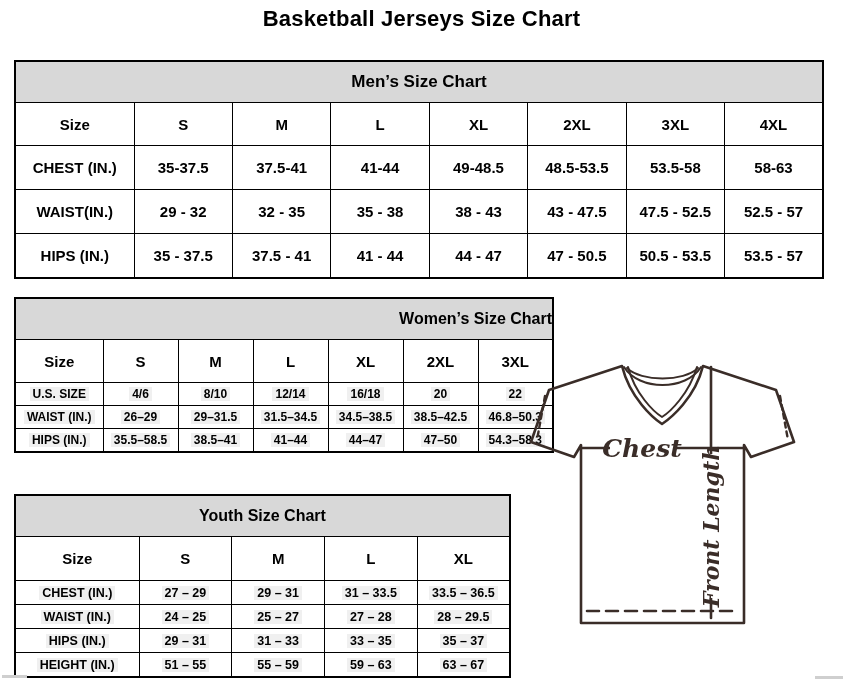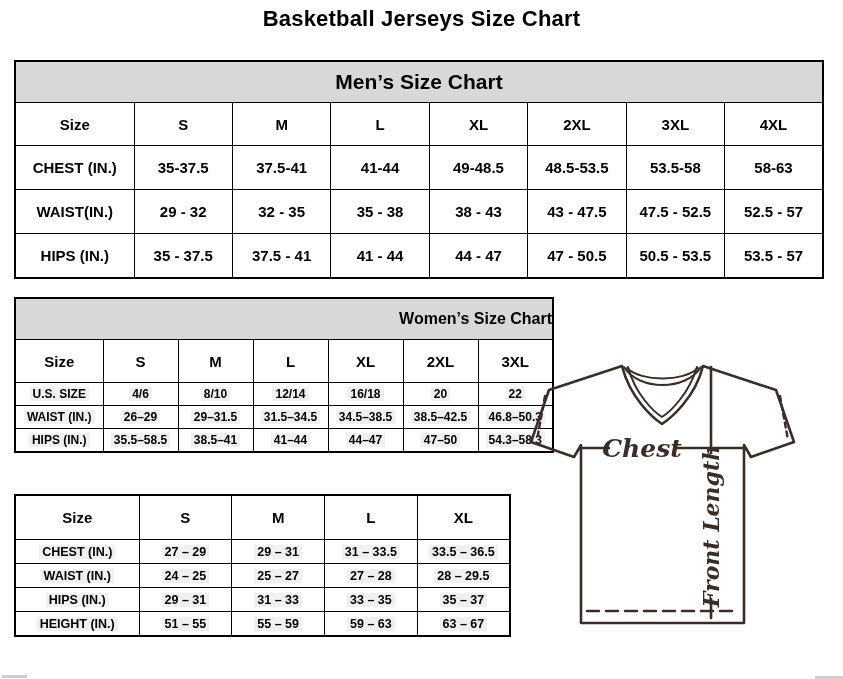--- a/index.html
+++ b/index.html
@@ -19,21 +19,21 @@
     border:1.5px solid #000; text-align:center; vertical-align:middle;
     font-weight:bold; padding:0; overflow:hidden; white-space:nowrap;
   }
   tr.band th { background:#d8d8d8; }
   .hl { background:#f0f0f0; padding:0 3px; }
   table.plain .hl { background:transparent; padding:0; }
 
   
   #mens { left:14px; top:60px; width:810px; }
   #mens col.c0 { width:119px; }
-  #mens tr.band th { height:40px; font-size:21px; }
+  #mens tr.band th { height:40px; font-size:17px; }
   #mens tr.cols th { height:42px; font-size:15px; }
   #mens tr.data td { height:43px; font-size:15px; }
 
   
   #womens { left:14px; top:297px; width:540px; }
   #womens col.c0 { width:88px; }
   #womens tr.band th { height:40px; font-size:16px;text-align:right; }
   #womens tr.cols th { height:42px; font-size:15px; }
   #womens tr.data td { height:22px; font-size:12px; }
   #womens td.rowlabel { font-size:11.5px; }
@@ -174,20 +174,23 @@
   </table>
 <table id="youth">
     <colgroup>
       <col class="c0">
       <col class="c1">
       <col class="c2">
       <col class="c3">
       <col class="c4">
     </colgroup>
     <tbody>
+      <tr class="band">
+        <th colspan="5">Youth Size Chart</th>
+      </tr>
       <tr class="cols">
         <th>Size</th>
         <th>S</th>
         <th>M</th>
         <th>L</th>
         <th>XL</th>
       </tr>
       <tr class="data">
         <td class="rowlabel"><span class="hl">CHEST (IN.)</span></td>
         <td><span class="hl">27 – 29</span></td>

